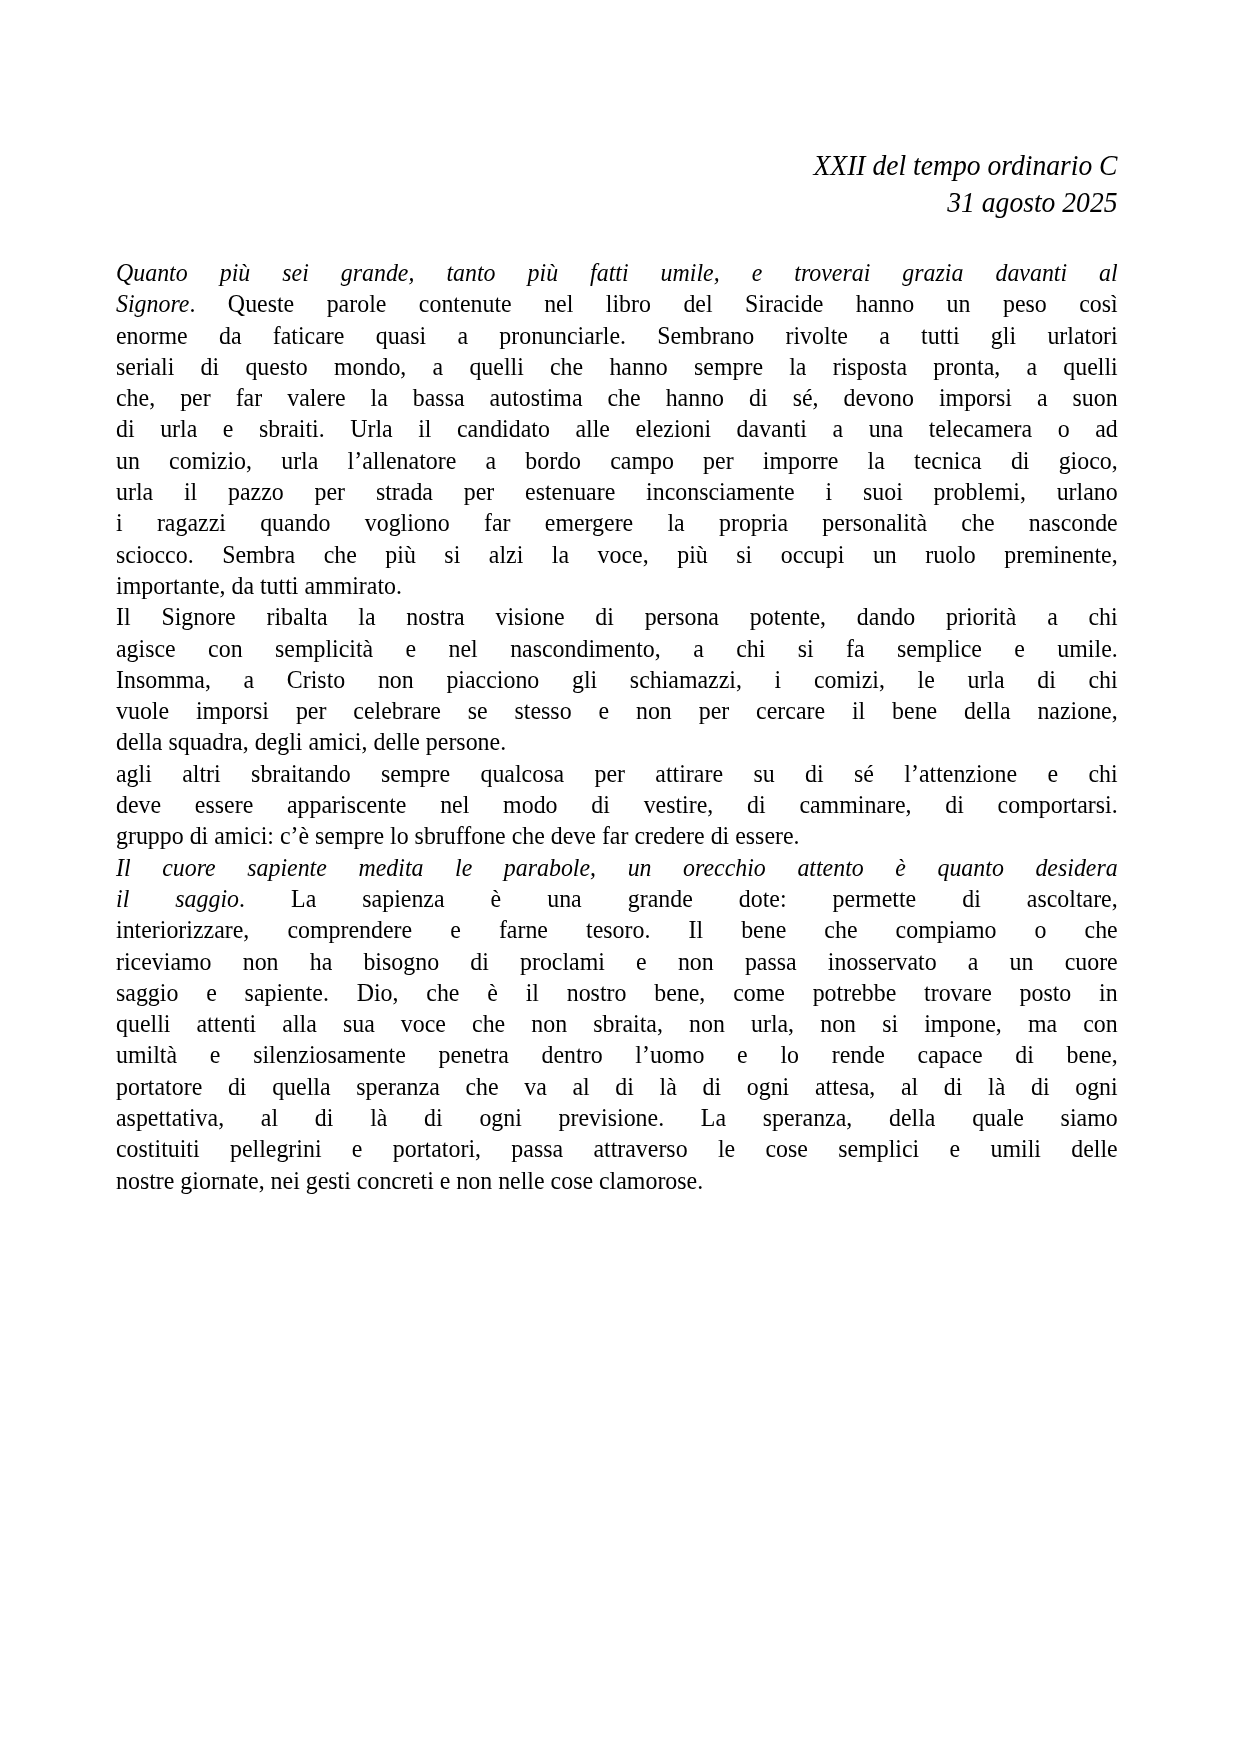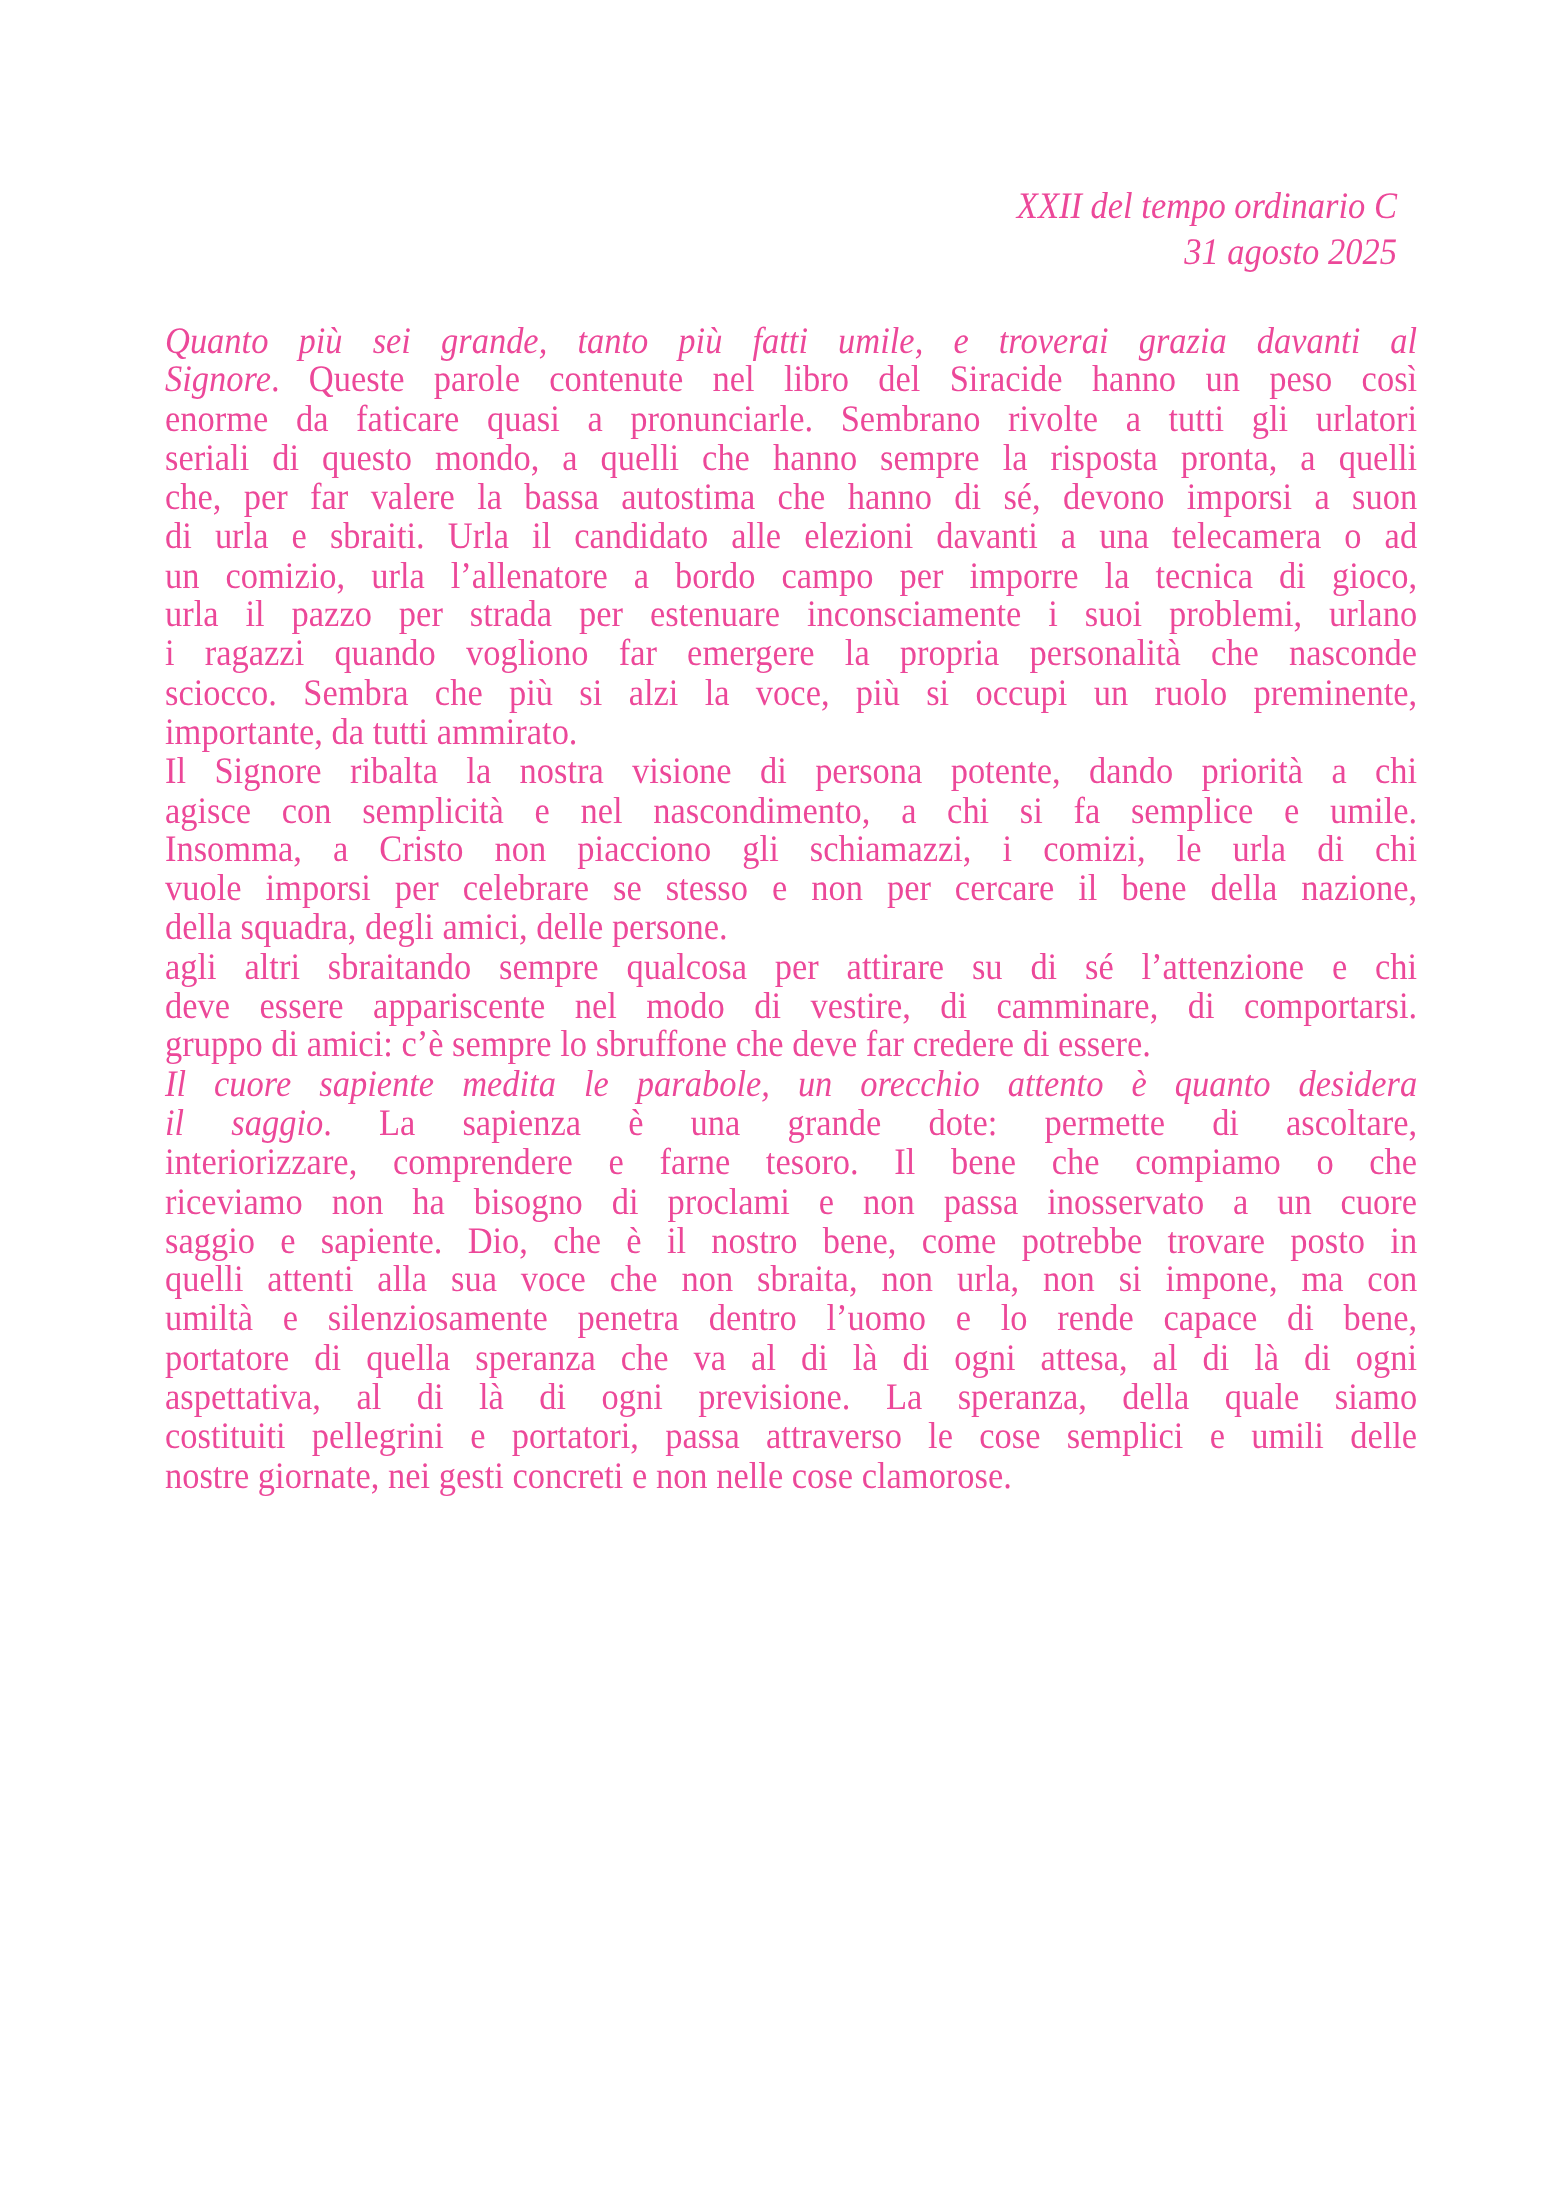--- a/index.html
+++ b/index.html
@@ -1,31 +1,31 @@
 <!DOCTYPE html>
 <html><head>
 <meta charset="utf-8">
 <style>
   html, body { margin: 0; padding: 0; background: #ffffff; }
   body { width: 1240px; height: 1754px; position: relative; overflow: hidden; }
   .page {
     position: absolute; left: 0; top: 0; width: 1240px; height: 1754px;
-    background: #ffffff; color: #ec4899;
+    background: #ffffff; color: #000000;
     font-family: "Liberation Serif", "DejaVu Serif", serif;
   }
   .header {
     position: absolute; right: 122px; top: 146px;
     text-align: right; font-style: italic;
     font-size: 30px; line-height: 37px;
     transform: scaleX(0.92); transform-origin: right top;
   }
   .header div { white-space: nowrap; }
   .body {
-    position: absolute; left: 132px; top: 257px; width: 1002px;
-    font-size: 30px; line-height: 31.3px; font-family: Liberation Serif, serif;
+    position: absolute; left: 116px; top: 257px; width: 1002px;
+    font-size: 26px; line-height: 31.3px; font-family: Liberation Serif, serif;
   }
   .line {
     height: 31.3px; white-space: nowrap; overflow: visible;
   }
   .line .inner {
     display: inline-block; width: 1090px;
     transform: scaleX(0.919); transform-origin: left top;
     text-align: justify; text-align-last: justify;
   }
   .line.last .inner { text-align-last: left; }

